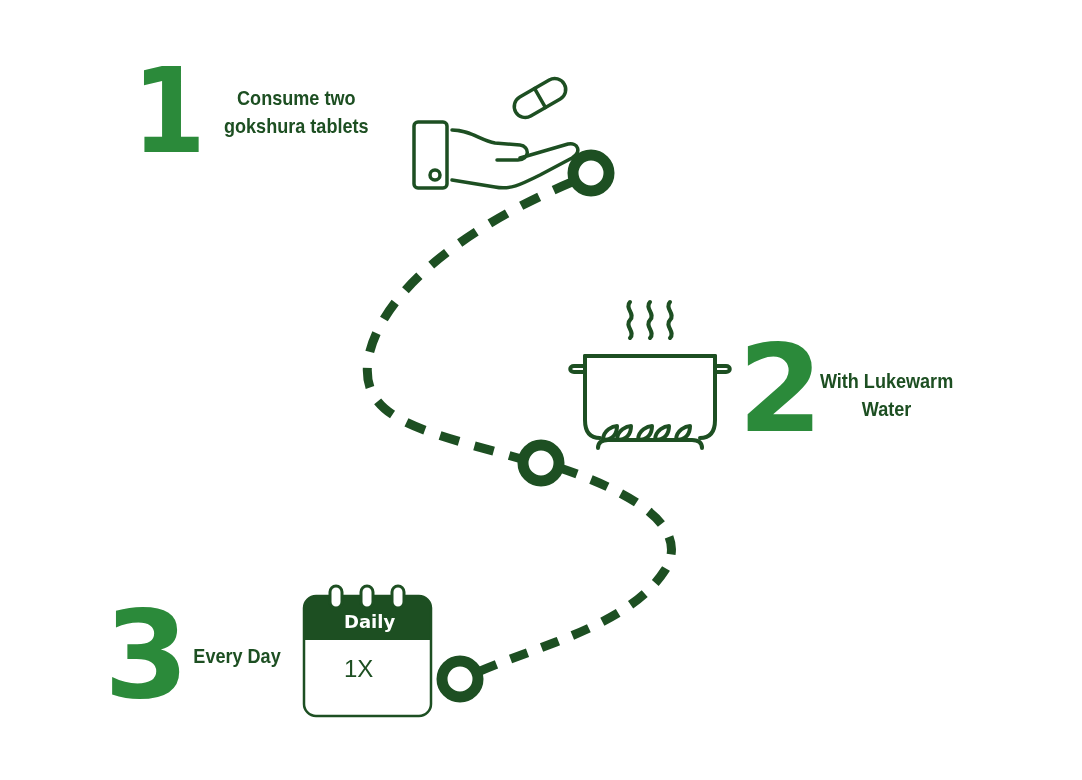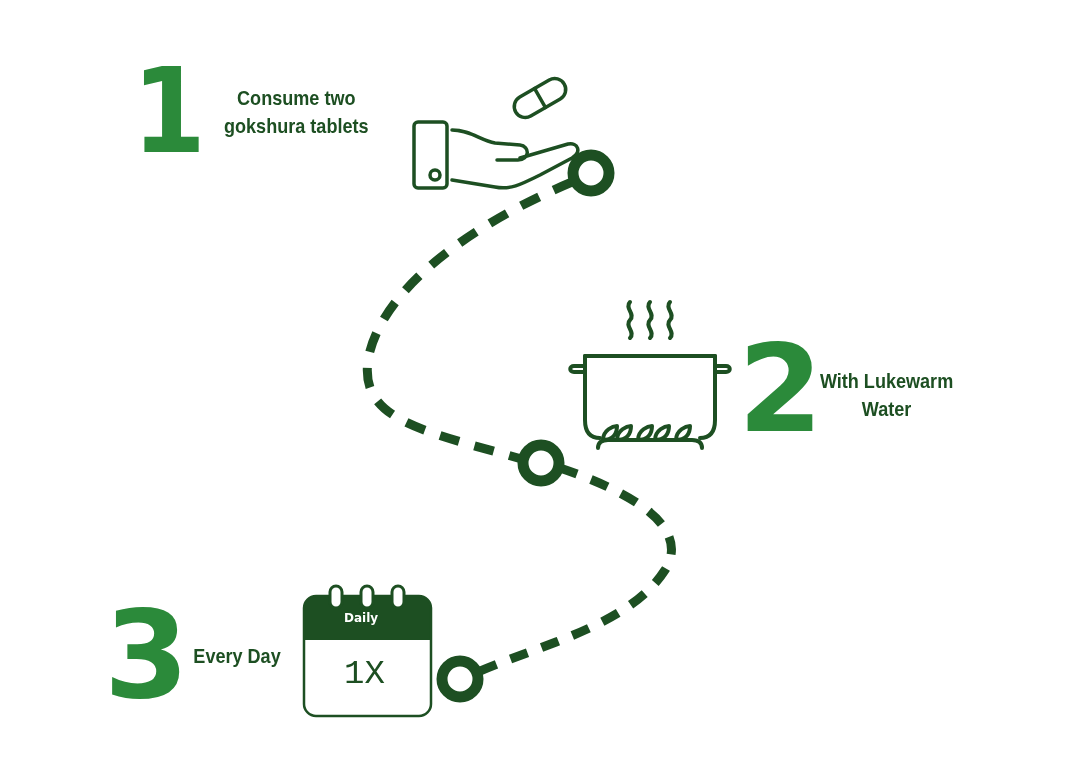--- a/index.html
+++ b/index.html
@@ -1,21 +1,21 @@
 <!DOCTYPE html>
 <html><head>
 <meta charset="utf-8">
 <style>
   html, body { margin:0; padding:0; background:#ffffff; }
   body { width:1082px; height:780px; position:relative; overflow:hidden; font-family:"Liberation Sans", sans-serif; }
   .big-num { position:absolute; font-family:"DejaVu Sans", sans-serif; font-weight:bold; color:#2b8a3a; line-height:1; }
   .step-text { position:absolute; font-family:"Liberation Sans", sans-serif; font-weight:bold; color:#1d4f22; font-size:21px; line-height:28px; text-align:center; transform:scaleX(0.86); transform-origin:left top; }
   svg { position:absolute; left:0; top:0; }
-  .cal-header-text { position:absolute; font-family:"DejaVu Sans", sans-serif; font-weight:bold; color:#ffffff; font-size:12px; }
-  .cal-body-text { position:absolute; font-family:Liberation Mono, monospace; color:#1d4f22; font-size:34px; }
+  .cal-header-text { position:absolute; font-family:"DejaVu Sans", sans-serif; font-weight:bold; color:#ffffff; font-size:18px; }
+  .cal-body-text { position:absolute; font-family:Liberation Sans, sans-serif; color:#1d4f22; font-size:24px; }
 </style>
 </head>
 <body>
 
 <div class="big-num" style="left:128px; top:52px; font-size:118px; transform:scaleX(0.9);">1</div>
 <div class="big-num" style="left:738px; top:328px; font-size:122px;">2</div>
 <div class="big-num" style="left:104px; top:594px; font-size:122px;">3</div>
 
 <div class="step-text" style="left:212px; top:84px; width:196px;">
   <div>Consume two</div>

